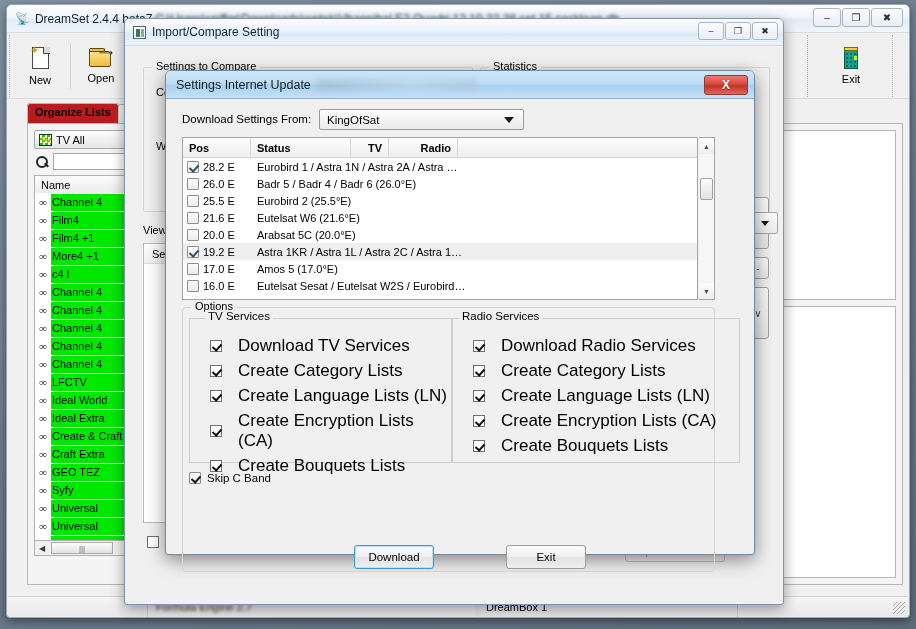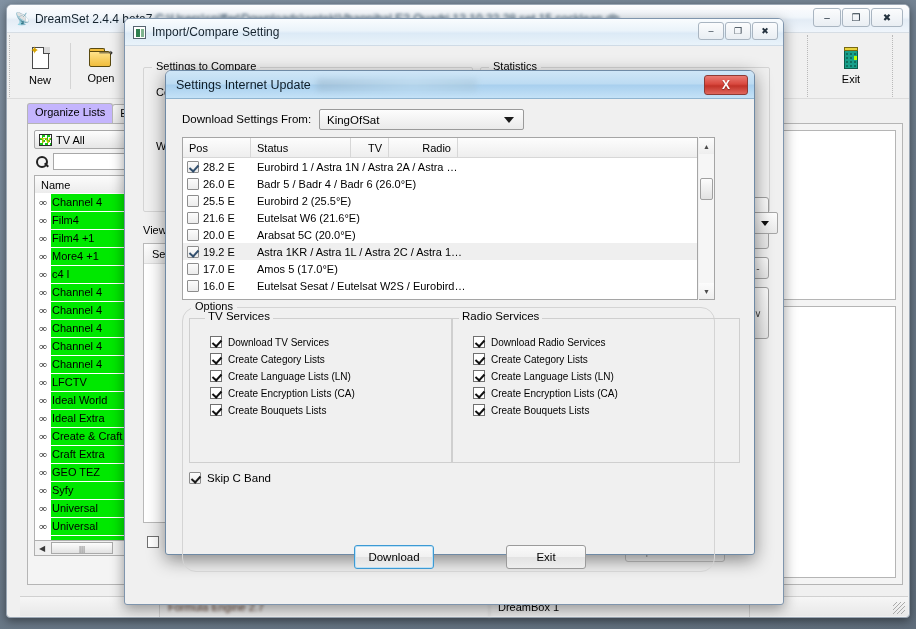--- a/index.html
+++ b/index.html
@@ -106,21 +106,21 @@
 
   
   .app-body { position:relative; height: 491px; background:#f0f0f0; padding: 4px 6px 0 6px; }
   .tabstrip { display:flex; align-items:flex-end; height:20px; margin-left:14px; }
   .tab {
     height:19px; padding:2px 7px 0 7px; font-size:11px;
     border:1px solid #b5b5b5; border-bottom:none; border-radius:3px 3px 0 0;
     background: linear-gradient(to bottom,#fafafa,#e9e9e9);
     margin-right:-1px;
   }
-  .tab.active { background:#c4b5fd; position:relative; z-index:3; height:20px;}
+  .tab.active { background:#b91c1c; position:relative; z-index:3; height:20px;font-weight:bold;}
   .panel-outer {
     position:relative; margin-left:14px; height:462px;
     border:1px solid #b5b5b5; background:#f4f4f4;
   }
   .list-pane { position:absolute; left:6px; top:6px; width:108px; bottom:6px; }
   .listcombo {
     height:19px; border:1px solid #a8a8a8; border-radius:2px;
     background:linear-gradient(to bottom,#fdfdfd,#e6e6e6);
     display:flex;align-items:center;gap:4px;padding-left:4px;font-size:11px;
   }
@@ -155,21 +155,21 @@
     display:flex;align-items:center;}
   .hscroll .ar{width:14px;text-align:center;font-size:8px;color:#3a3a3a;}
   .hscroll .thumb{width:62px;height:12px;margin-left:2px;
     background:linear-gradient(to bottom,#fdfdfd,#e2e2e2);border:1px solid #a9a9a9;
     display:flex;align-items:center;justify-content:center;font-size:8px;color:#666;}
 
   .right-pane{position:absolute;left:122px;right:6px;top:6px;bottom:6px;}
   .rp-box{position:absolute;border:1px solid #b5b5b5;background:#fff;}
 
   .statusbar{
-    position:absolute;left:13px;right:1px;bottom:1px;height:20px;
+    position:absolute;left:1px;right:1px;bottom:1px;height:20px;
     background:linear-gradient(to bottom,#f6f6f6,#e8e8e8);
     border-top:1px solid #d0d0d0;display:flex;align-items:center;font-size:11px;
   }
   .sb-cell{border-right:1px solid #cfcfcf;height:20px;display:flex;align-items:center;padding:0 8px;}
   .sb-blur{filter:blur(1.8px);color:#5a3a2a;}
   .grip{position:absolute;right:3px;bottom:2px;width:12px;height:12px;
     background-image:linear-gradient(135deg,transparent 45%,#aaa 45%,#aaa 55%,transparent 55%);
     background-size:4px 4px;}
 
   
@@ -233,21 +233,21 @@
   }
   .combo .caret{position:absolute;right:9px;top:7px;width:0;height:0;
     border-left:5px solid transparent;border-right:5px solid transparent;border-top:6px solid #1a1a1a;}
 
   .lv{
     position:absolute;left:6px;top:32px;width:516px;height:163px;
     border:1px solid #a5a5a5;background:#fff;overflow:hidden;
   }
   .lv-head{display:flex;height:20px;background:linear-gradient(to bottom,#fdfdfd,#eeeeee);
     border-bottom:1px solid #d7d7d7;font-size:11px;}
-  .lv-head div{display:flex;align-items:center;padding:0 6px;border-right:1px solid #d7d7d7;}
+  .lv-head div{display:flex;align-items:center;padding:0 6px;border-right:1px solid #d7d7d7;font-weight:bold;}
   .col-pos{width:68px;}
   .col-sat{width:270px;}
   .col-status{width:100px;}
   .col-tv{width:38px;justify-content:flex-end;}
   .col-radio{width:38px;justify-content:flex-end;margin-left:31px;}
   .lv-rows{position:relative;}
   .lv-row{display:flex;align-items:center;height:17px;font-size:11px;}
   .lv-row.sel{background:#efefef;}
   .lv-row .c-pos{width:68px;display:flex;align-items:center;gap:4px;padding-left:4px;}
   .lv-row .c-sat{width:270px;padding-left:6px;white-space:nowrap;overflow:hidden;}
@@ -263,28 +263,28 @@
   .lv-scroll{
     position:absolute;left:523px;top:32px;width:16px;height:163px;
     border:1px solid #a5a5a5;border-left:none;background:#f6f6f6;
   }
   .lv-scroll .up,.lv-scroll .dn{height:16px;display:flex;align-items:center;justify-content:center;
     font-size:7px;color:#4b4b4b;background:linear-gradient(to bottom,#fcfcfc,#eee);}
   .lv-scroll .thumb{position:absolute;left:1px;top:40px;width:13px;height:22px;
     background:linear-gradient(to bottom,#fcfcfc,#e1e1e1);border:1px solid #a0a0a0;border-radius:2px;}
 
   .opt-box{position:absolute;left:6px;top:202px;width:533px;height:265px;
-    border:1px solid #d4d4d4;border-radius:14px;}
+    border:1px solid #d4d4d4;border-radius:4px;}
   .opt-legend{position:absolute;left:8px;top:-8px;background:#f0f0f0;padding:0 4px;font-size:11px;}
   .svc-box{position:absolute;top:10px;height:145px;border:1px solid #cfcfcf;}
   .svc-left{left:6px;width:263px;}
   .svc-right{left:269px;width:288px;}
   .svc-title{position:absolute;left:6px;top:-1px;font-size:11.5px;background:transparent;}
   .svc-items{position:absolute;left:20px;top:17px;display:flex;flex-direction:column;gap:5px;}
-  .svc-item{display:flex;align-items:center;gap:6px;font-size:10px;}
+  .svc-item{display:flex;align-items:center;gap:16px;font-size:17px;}
   .cbx{width:12px;height:12px;border:1px solid #707070;background:#fff;position:relative;flex:none;}
   .cbx.on::after{content:"";position:absolute;left:3px;top:1px;width:4px;height:7px;
     border:solid #111;border-width:0 2px 2px 0;transform:rotate(42deg);}
   .skipc{position:absolute;left:6px;top:164px;display:flex;align-items:flex-start;gap:6px;font-size:11.5px;}
 
   .btn{
     height:24px;border:1px solid #9b9b9b;border-radius:3px;
     background:linear-gradient(to bottom,#fafafa 0%,#f1f1f1 48%,#e3e3e3 52%,#eeeeee 100%);
     display:flex;align-items:center;justify-content:center;font-size:11.5px;
   }

